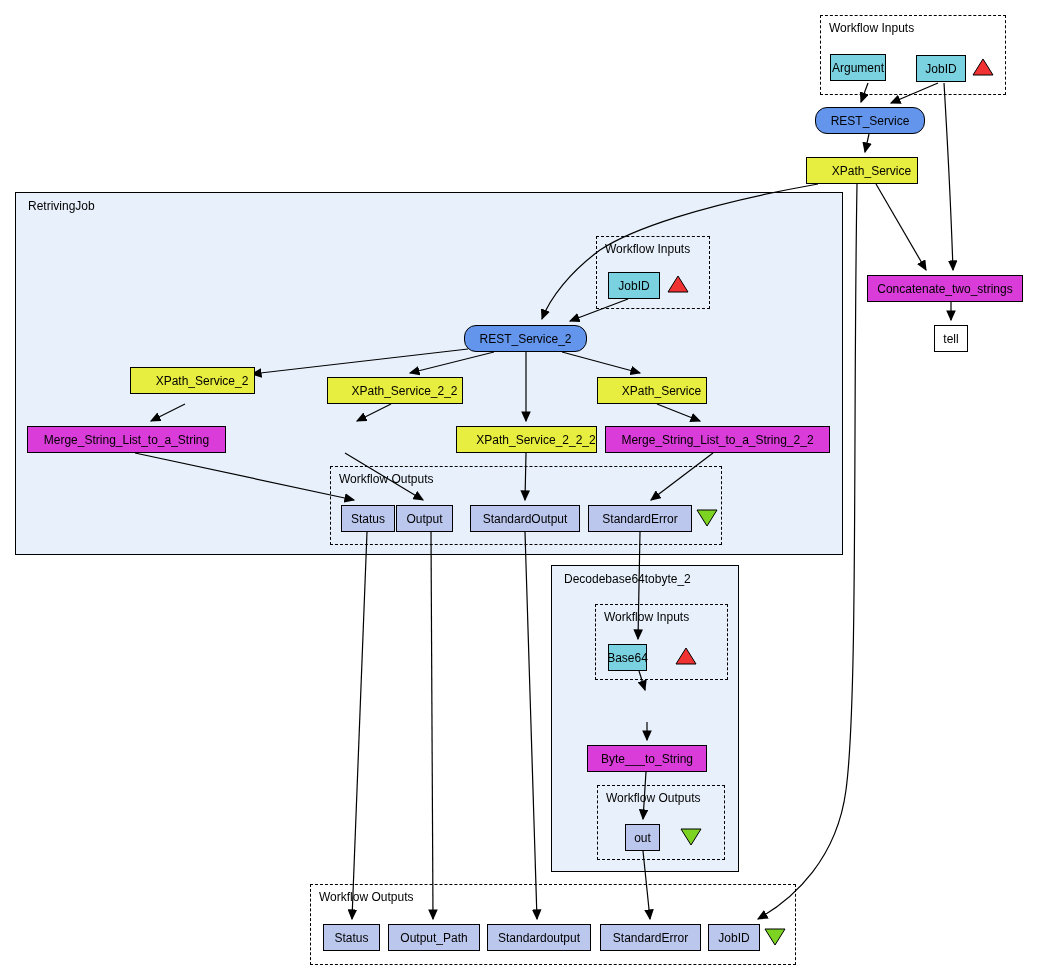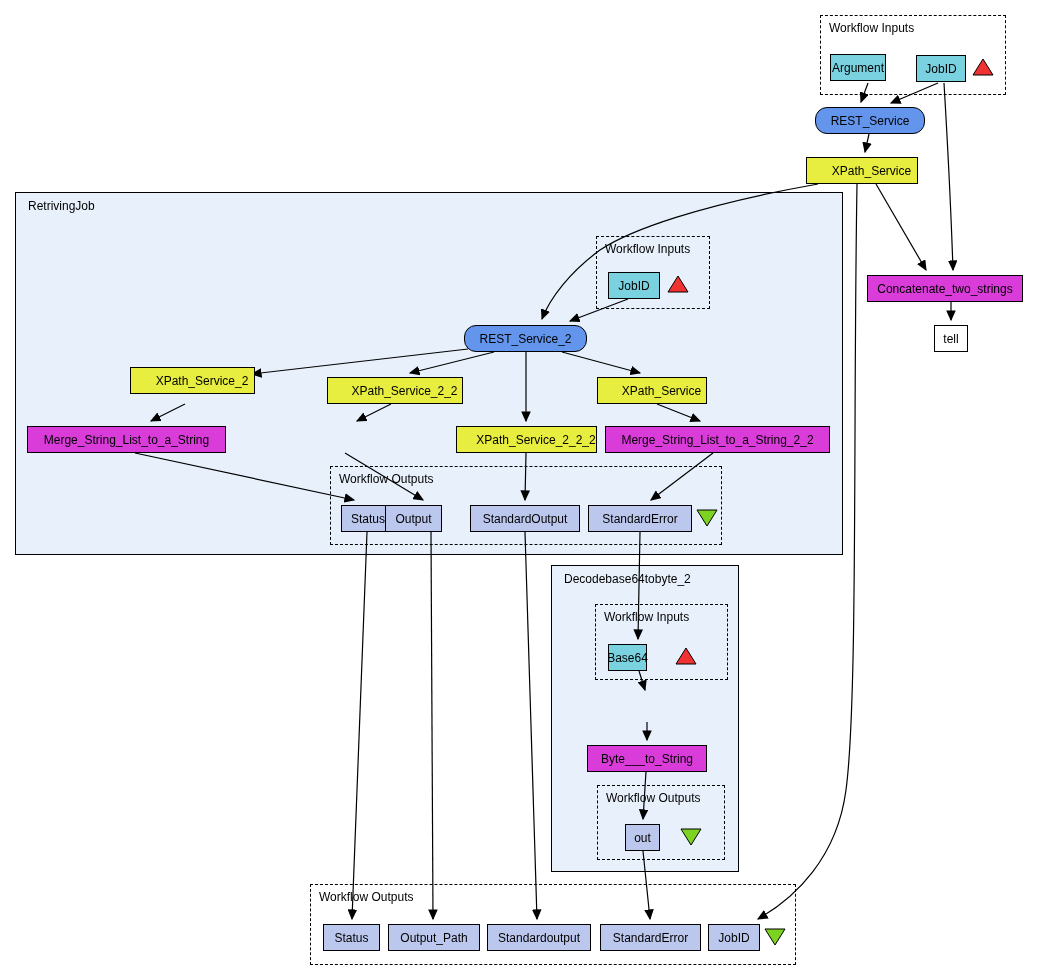--- a/index.html
+++ b/index.html
@@ -133,21 +133,21 @@
 
   <div class="node yellow" style="left:130px;top:367px;width:125px">XPath_Service_2</div>
   <div class="node yellow" style="left:327px;top:377px;width:136px">XPath_Service_2_2</div>
   <div class="node yellow" style="left:597px;top:377px;width:110px">XPath_Service</div>
 
   <div class="node magenta" style="left:27px;top:426px;width:199px">Merge_String_List_to_a_String</div>
   <div class="node yellow" style="left:456px;top:426px;width:141px">XPath_Service_2_2_2</div>
   <div class="node magenta" style="left:605px;top:426px;width:225px">Merge_String_List_to_a_String_2_2</div>
 
   <div class="node peri" style="left:341px;top:505px;width:54px">Status</div>
-  <div class="node peri" style="left:385px;top:505px;width:57px">Output</div>
+  <div class="node peri" style="left:396px;top:505px;width:57px">Output</div>
   <div class="node peri" style="left:470px;top:505px;width:110px">StandardOutput</div>
   <div class="node peri" style="left:588px;top:505px;width:104px">StandardError</div>
   <svg class="tri" style="left:696px;top:508px" viewBox="0 0 22 20">
     <polygon points="1,2 21,2 11,18" fill="#7dd321" stroke="#000"></polygon>
   </svg>
 
   <div class="node cyan" style="left:608px;top:644px;width:39px">Base64</div>
   <svg class="tri" style="left:675px;top:646px" viewBox="0 0 22 20">
     <polygon points="11,2 21,18 1,18" fill="#f03232" stroke="#000"></polygon>
   </svg>

